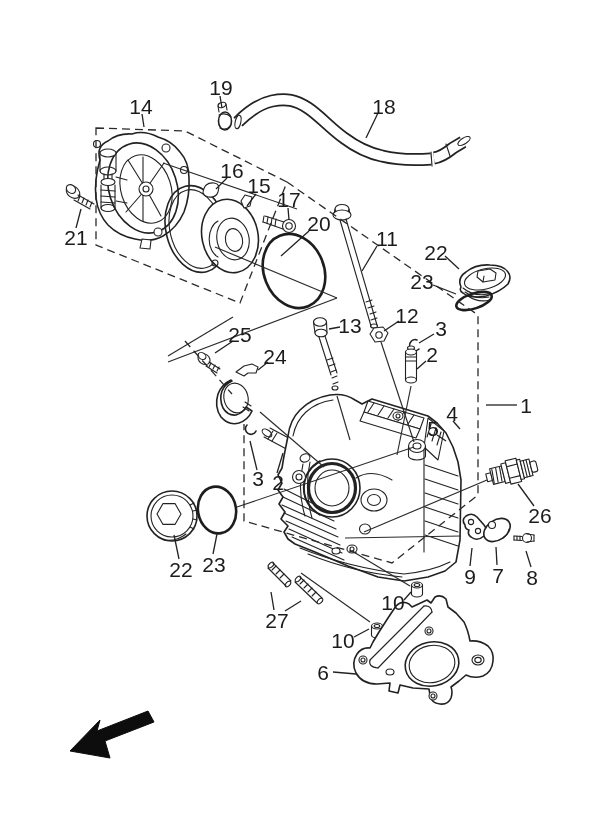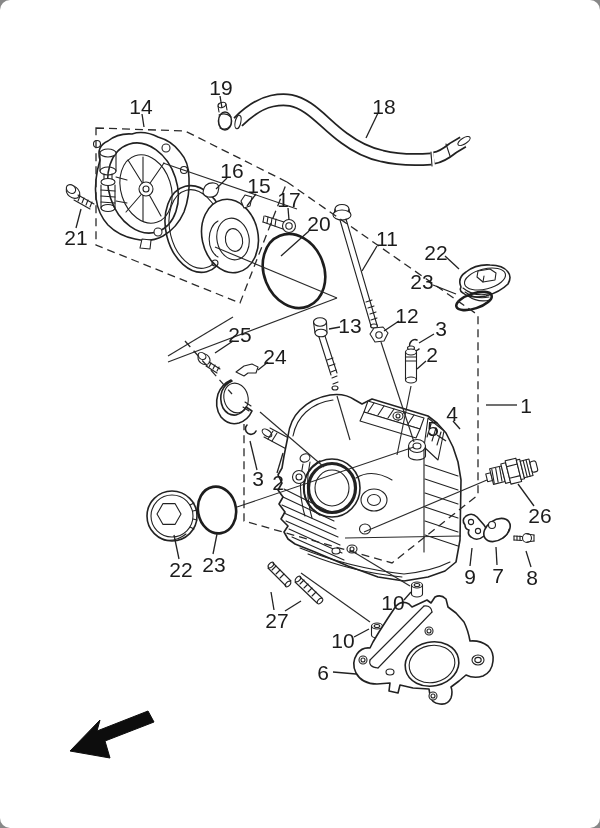--- a/index.html
+++ b/index.html
@@ -1,17 +1,17 @@
 <!DOCTYPE html>
 <html><head>
 <meta charset="utf-8">
 <style>
   html,body{margin:0;padding:0;background:#888;}
   .stage{position:relative;width:600px;height:828px;background:#ffffff;overflow:hidden;
-         font-family:"Liberation Sans",sans-serif;border-radius:10px;}
+         font-family:"Liberation Sans",sans-serif;}
   svg{position:absolute;left:0;top:0;}
   svg *{vector-effect:non-scaling-stroke;}
   .ln{stroke:#222;stroke-width:1.6;fill:none;stroke-linecap:round;stroke-linejoin:round;}
   .ln2{stroke:#222;stroke-width:1.1;fill:none;stroke-linecap:round;stroke-linejoin:round;}
   .lnf{stroke:#222;stroke-width:1.6;fill:#ffffff;stroke-linejoin:round;}
   .lnf2{stroke:#222;stroke-width:1.1;fill:#ffffff;stroke-linejoin:round;}
   .thick{stroke:#1d1d1d;stroke-width:2.6;fill:none;}
   .tube{stroke:#222;stroke-width:13;fill:none;stroke-linecap:butt;}
   .tubein{stroke:#ffffff;stroke-width:9.5;fill:none;stroke-linecap:butt;}
   .dashed{stroke:#2a2a2a;stroke-width:1.3;fill:none;stroke-dasharray:8 5;}

